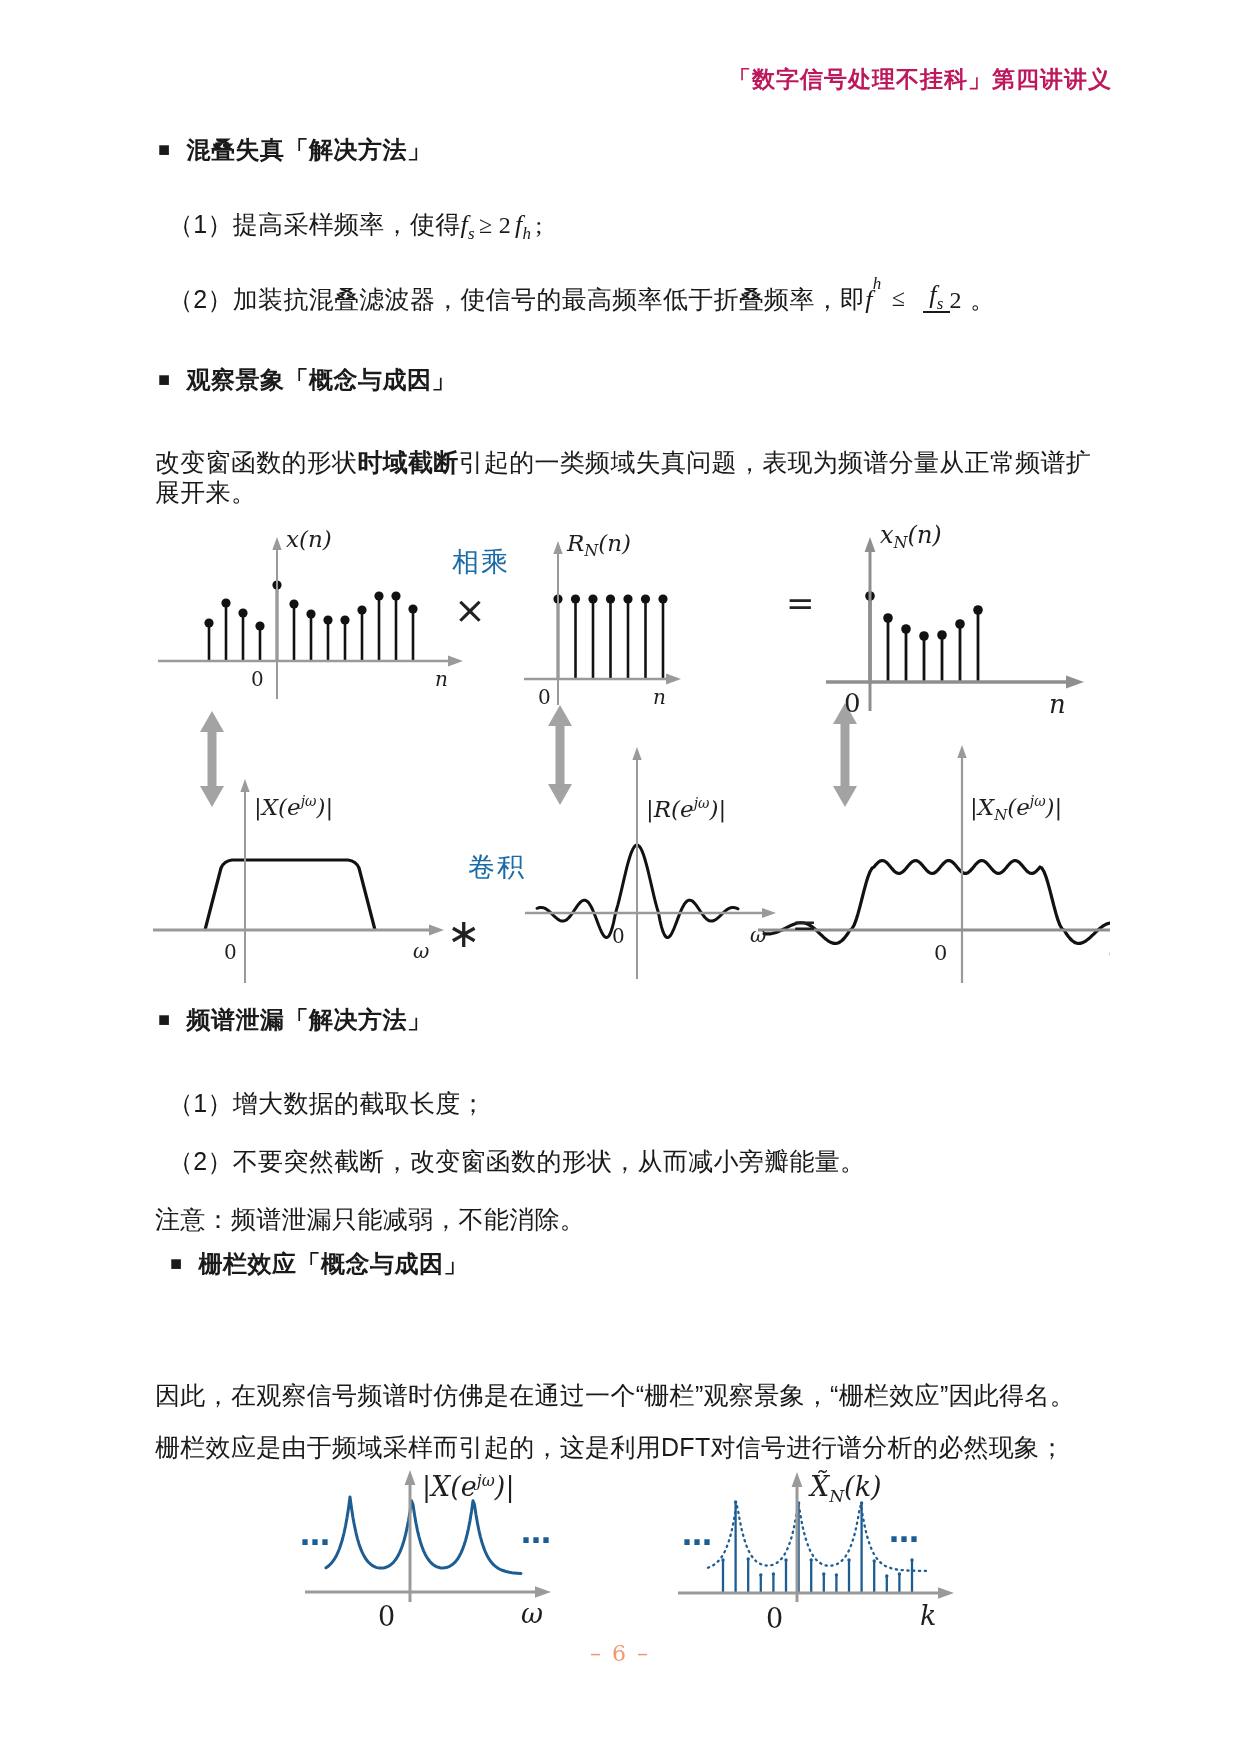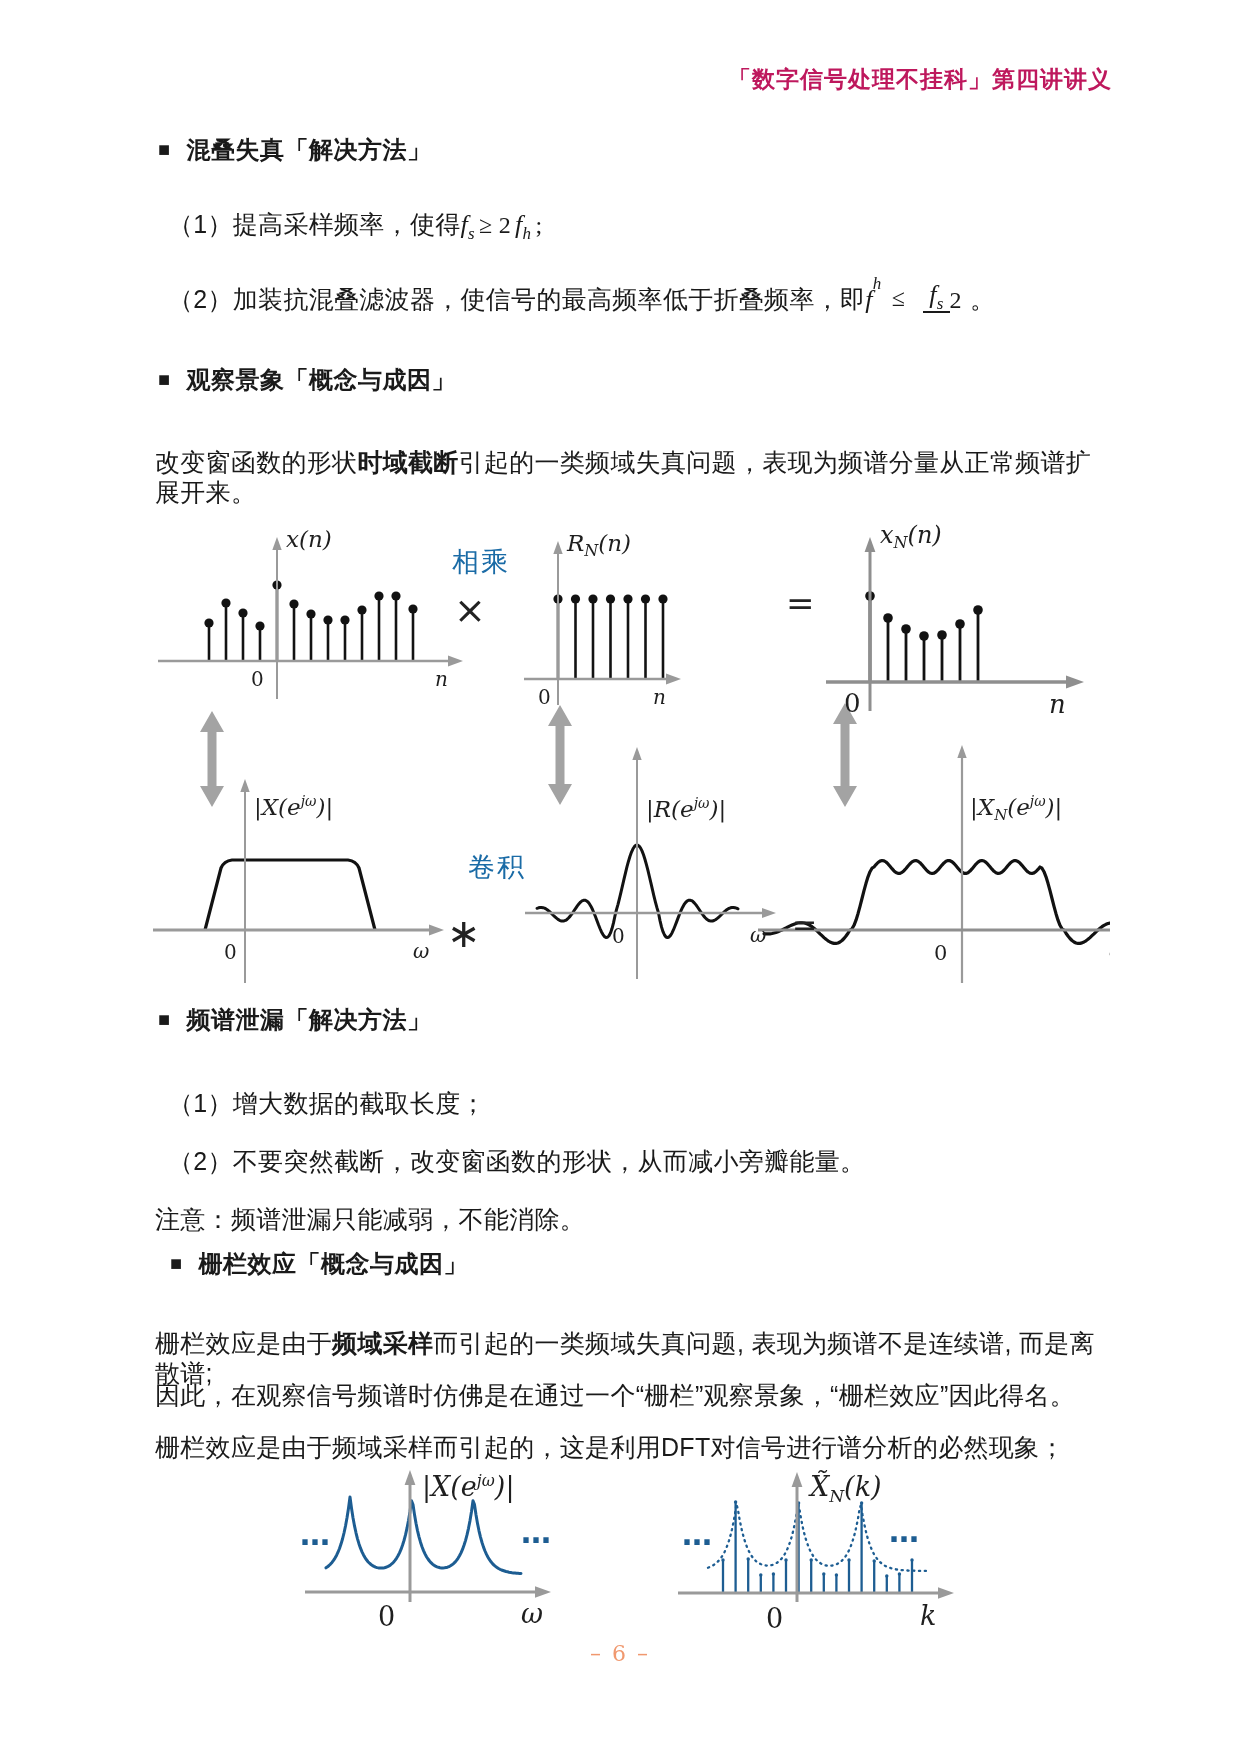--- a/index.html
+++ b/index.html
@@ -181,23 +181,20 @@
   <div class="h abs" style="left:158px;top:1004px">
     <span class="sq">■</span><span>频谱泄漏「解决方法」</span>
   </div>
   <div class="body abs" style="left:168px;top:1060px">（1）增大数据的截取长度；</div>
   <div class="body abs" style="left:168px;top:1118px">（2）不要突然截断，改变窗函数的形状，从而减小旁瓣能量。</div>
   <div class="body abs" style="left:155px;top:1176px">注意：频谱泄漏只能减弱，不能消除。</div>
 
   <div class="h abs" style="left:170px;top:1248px">
     <span class="sq">■</span><span>栅栏效应「概念与成因」</span>
   </div>
-  <div class="body abs" style="left:155px;top:1300px;width:960px">
-    <span>栅栏效应是由于</span><b>频域采样</b><span>而引起的一类频域失真问题, 表现为频谱不是连续谱, 而是离散谱;</span>
-  </div>
   <div class="body abs" style="left:155px;top:1352px;width:960px">因此，在观察信号频谱时仿佛是在通过一个“栅栏”观察景象，“栅栏效应”因此得名。</div>
   <div class="body abs" style="left:155px;top:1404px;width:960px">栅栏效应是由于频域采样而引起的，这是利用DFT对信号进行谱分析的必然现象；</div>
 
   <svg id="fig2-svg" class="abs" style="left:230px;top:1450px" width="790" height="215" viewBox="0 0 790 215">
       <circle cx="682" cy="110" r="1.7" fill="#1d5d92"></circle>
       <line x1="682" y1="143" x2="682" y2="110" stroke="#1d5d92" stroke-width="2.3"></line>
       <circle cx="669.4" cy="124" r="1.7" fill="#1d5d92"></circle>
       <line x1="669.4" y1="143" x2="669.4" y2="124" stroke="#1d5d92" stroke-width="2.3"></line>
       <circle cx="656.8" cy="126" r="1.7" fill="#1d5d92"></circle>
       <line x1="656.8" y1="143" x2="656.8" y2="126" stroke="#1d5d92" stroke-width="2.3"></line>

